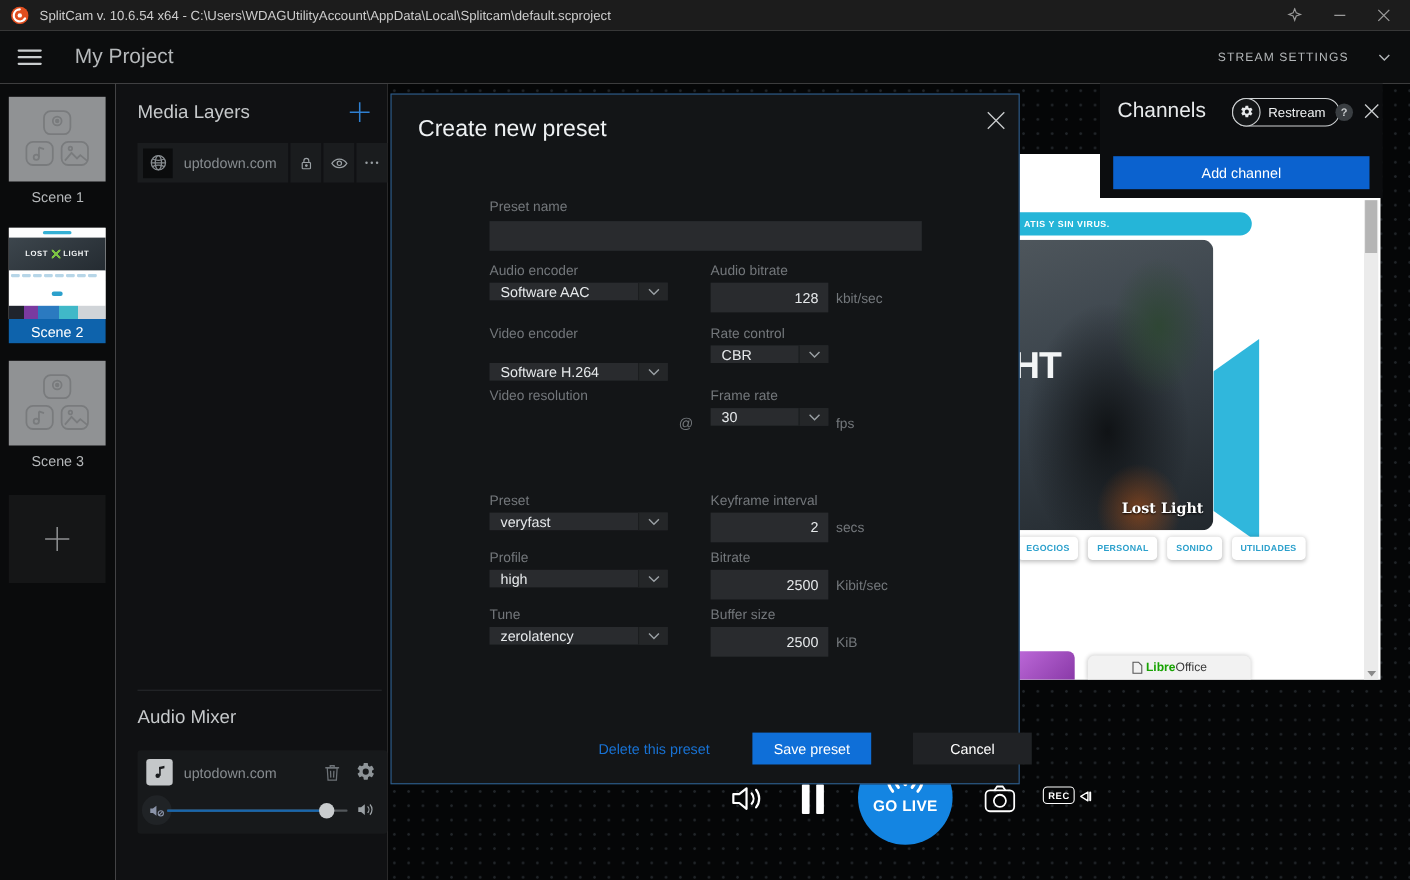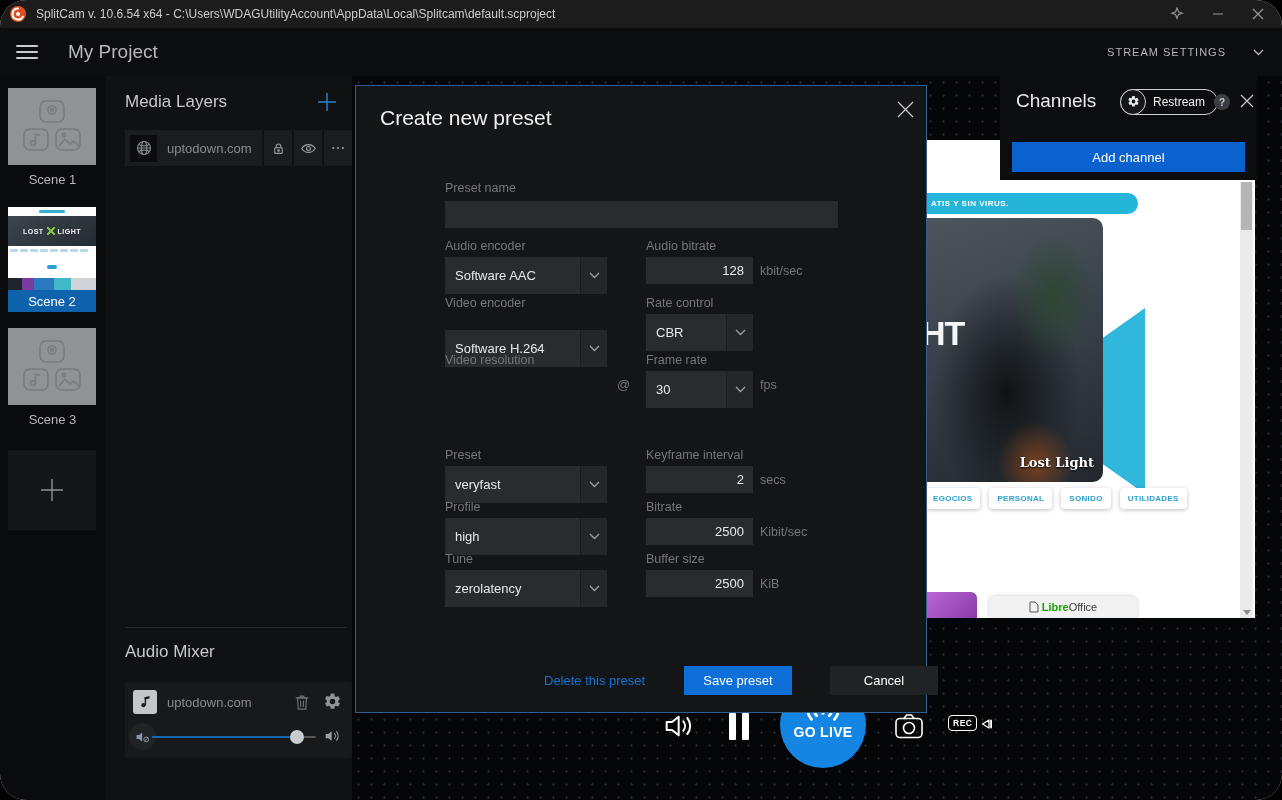--- a/index.html
+++ b/index.html
@@ -1,17 +1,17 @@
 <!DOCTYPE html>
 <html><head>
 <meta charset="utf-8">
 <style>
   html,body{margin:0;padding:0;background:#000;}
   .app{position:relative;width:1282px;height:800px;overflow:hidden;background:#e5e5e5;
-       font-family:"Liberation Sans",sans-serif;border-radius:26px;-webkit-font-smoothing:antialiased;}
+       font-family:"Liberation Sans",sans-serif;-webkit-font-smoothing:antialiased;}
   .abs{position:absolute;}
 
   
   .titlebar{position:absolute;left:0;top:0;width:1282px;height:28px;background:#1c1c1c;
             display:flex;align-items:center;padding:0 10px;box-sizing:border-box;}
   .tb-title{font-size:12px;color:#cdcdcd;margin-left:10px;white-space:nowrap;}
   .tb-controls{margin-left:auto;display:flex;align-items:center;gap:28px;padding-right:8px;}
   .tb-controls svg{display:block;}
 
   
@@ -128,21 +128,21 @@
                color:#fff;font-size:13px;display:flex;align-items:center;justify-content:center;cursor:pointer;
                font-family:"Liberation Sans",sans-serif;}
 
   
   .modal{position:absolute;left:355px;top:85px;width:572px;height:628px;background:#131517;
          border:1px solid #2e5f90;box-sizing:border-box;z-index:50;}
   .m-title{position:absolute;left:24px;top:20px;font-size:21px;color:#eef1f3;font-weight:400;}
   .m-close{position:absolute;left:538px;top:12px;padding:2px;cursor:pointer;}
   .lbl{position:absolute;font-size:12.5px;color:#73777b;}
   .input{position:absolute;height:27px;background:#292b2e;}
-  .sel{position:absolute;height:37px;background:#292b2e;display:flex;align-items:stretch;cursor:pointer;}
+  .sel{position:absolute;height:16px;background:#292b2e;display:flex;align-items:stretch;cursor:pointer;}
   .sel .val{flex:1;display:flex;align-items:center;padding:0 10px;font-size:13px;color:#e6e9eb;white-space:nowrap;}
   .sel .chev{width:26px;display:flex;align-items:center;justify-content:center;border-left:1px solid #1b1d1f;background:#242628;}
   .num{position:absolute;height:27px;background:#292b2e;display:flex;align-items:center;justify-content:flex-end;
        padding-right:9px;box-sizing:border-box;font-size:13px;color:#e6e9eb;cursor:text;}
   .sfx{position:absolute;font-size:12.5px;color:#73777b;}
   .at{position:absolute;font-size:13px;color:#73777b;}
   .link-blue{position:absolute;font-size:13px;color:#1872d4;cursor:pointer;}
   .btn{position:absolute;width:108px;height:29px;display:flex;align-items:center;justify-content:center;
        font-size:13px;color:#fff;cursor:pointer;}
   .btn-primary{background:#0f6fd8;}

